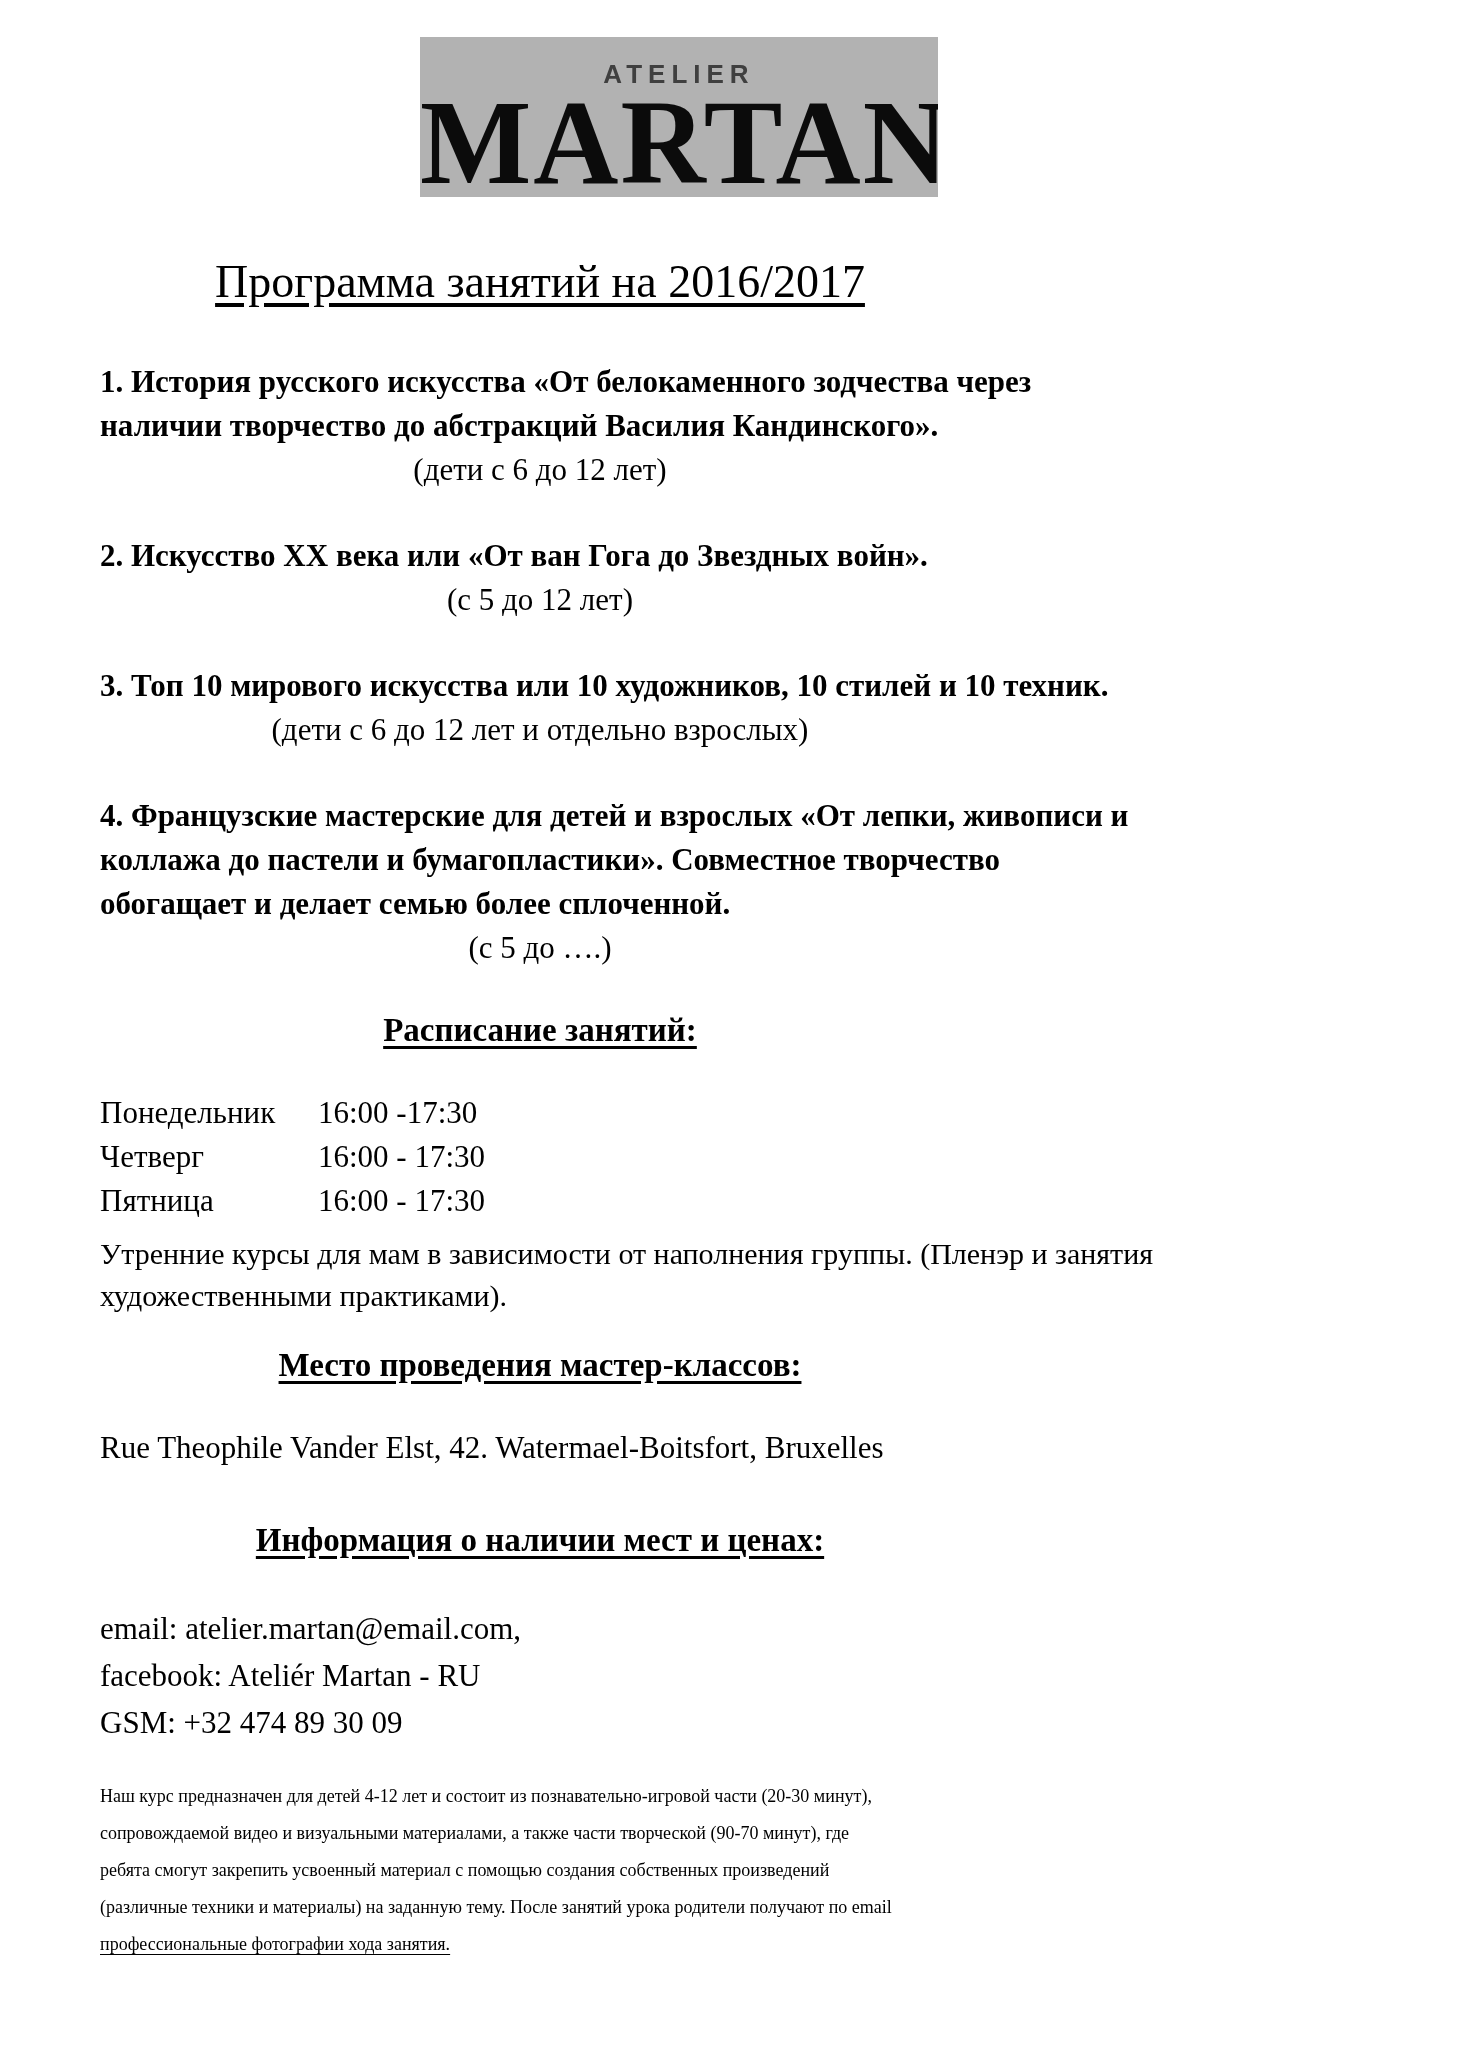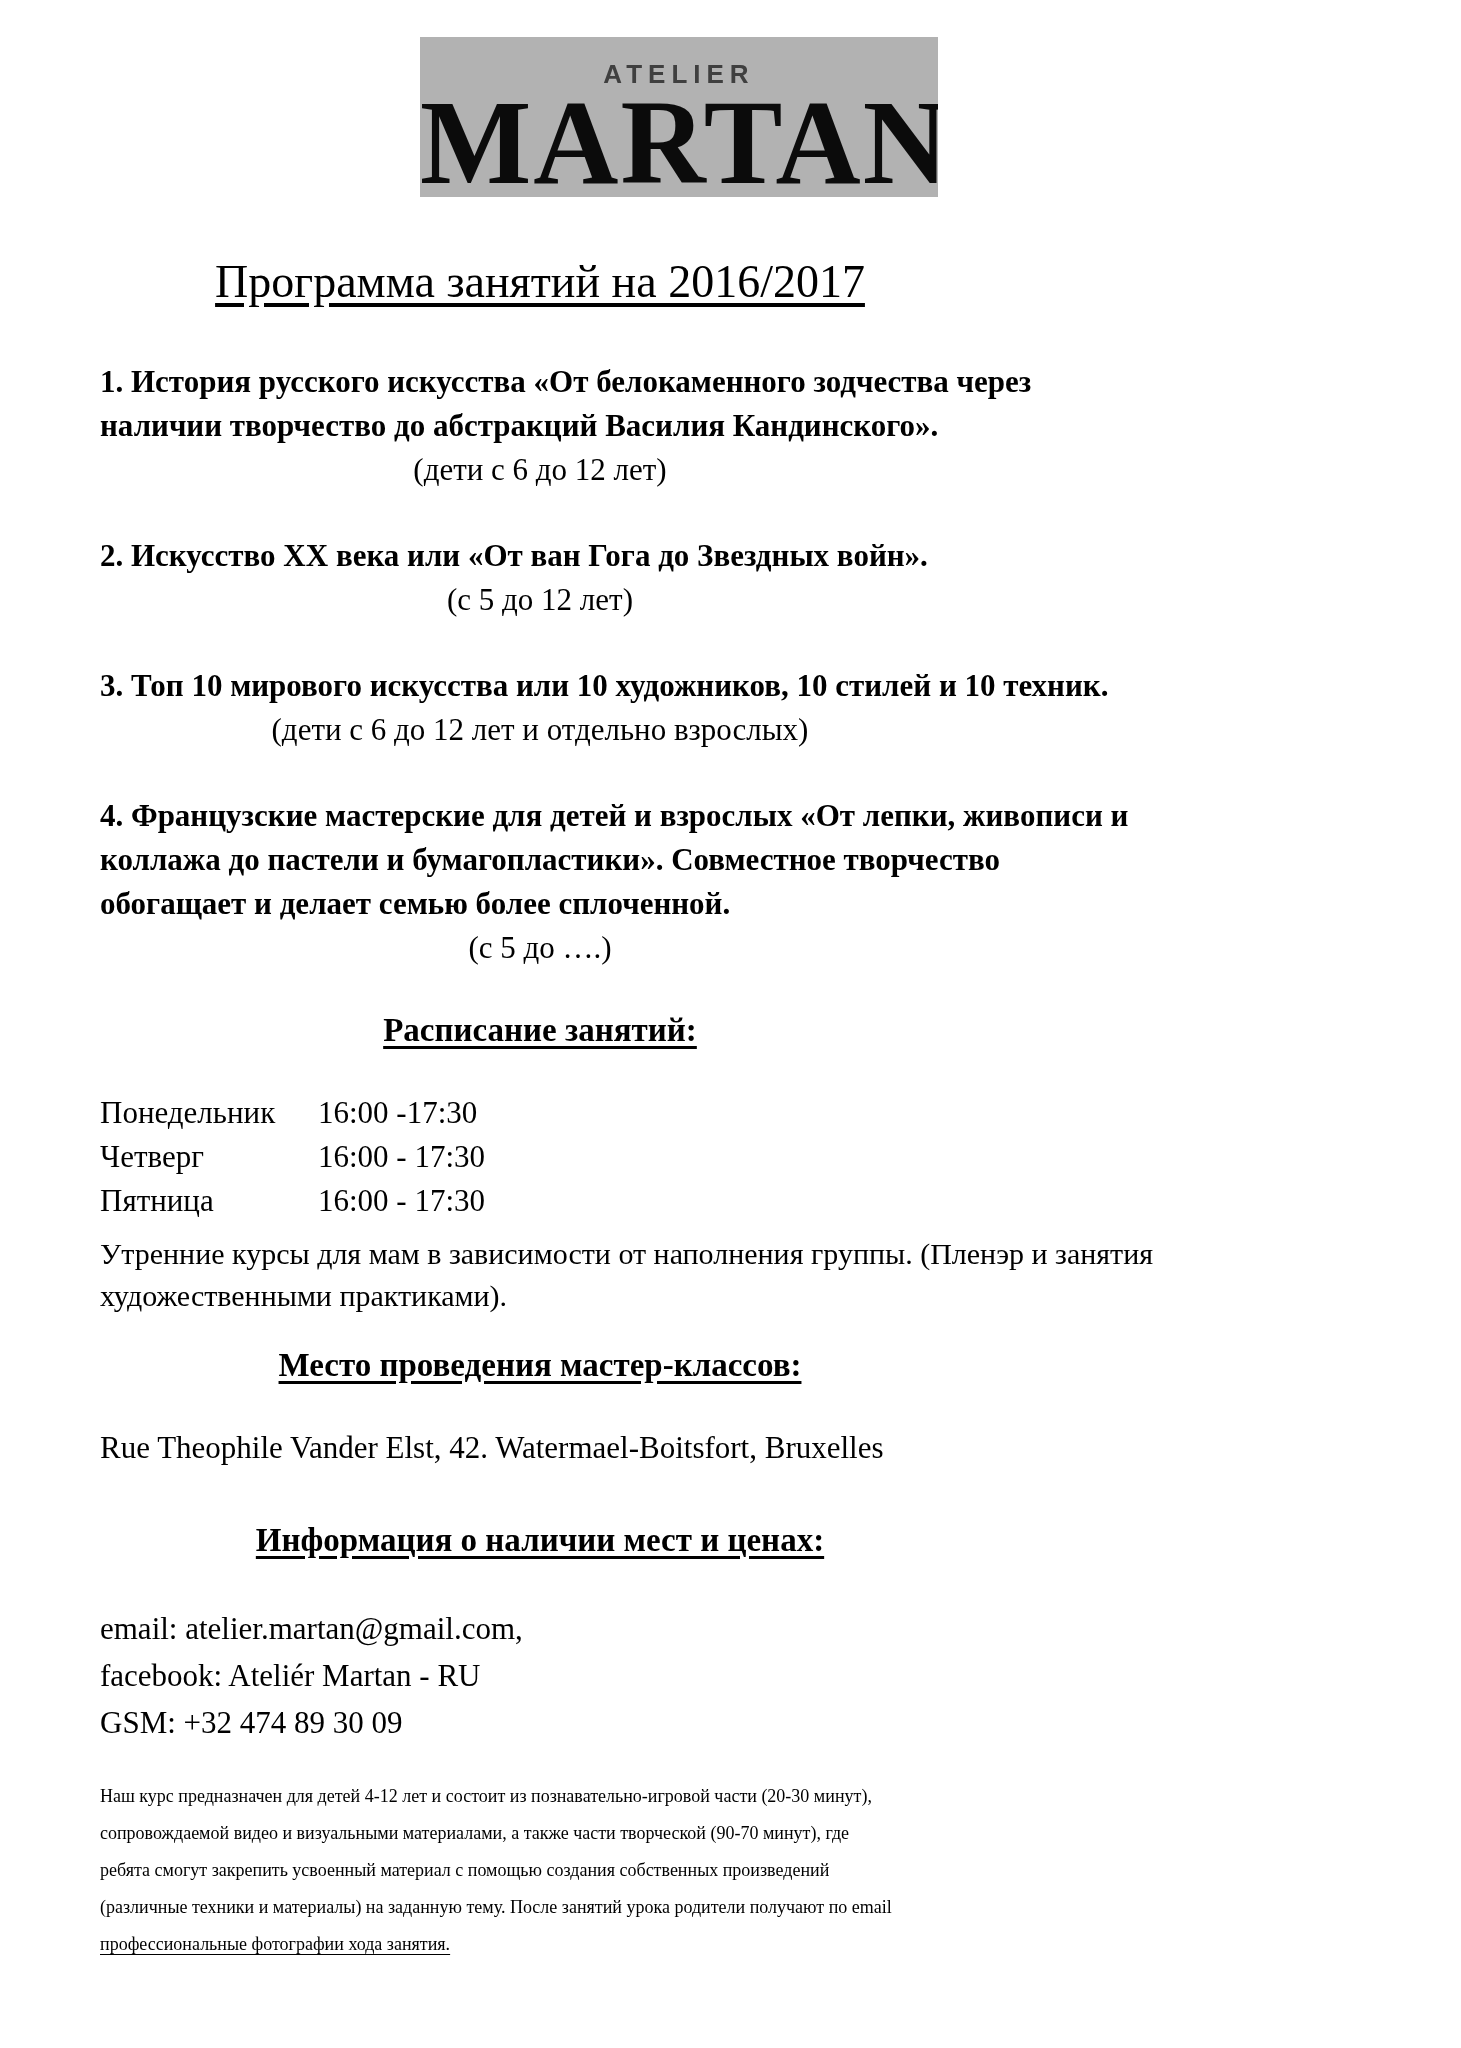--- a/index.html
+++ b/index.html
@@ -180,21 +180,21 @@
   </div>
   <div class="address">Rue Theophile Vander Elst, 42. Watermael-Boitsfort, Bruxelles</div>
 
   <div class="info-heading-wrap centered-narrow">
     <span class="section-heading">Информация о наличии мест и ценах:</span>
   </div>
 
   <div class="contacts">
     <div class="contact-line">
       <span class="contact-label">email:</span>
-      <span>atelier.martan@gmail.com,</span>
+      <span>atelier.martan@email.com,</span>
     </div>
     <div class="contact-line">
       <span class="contact-label">facebook:</span>
       <span>Ateliér Martan - RU</span>
     </div>
     <div class="contact-line">
       <span class="contact-label">GSM:</span>
       <span>+32 474 89 30 09</span>
     </div>
   </div>

